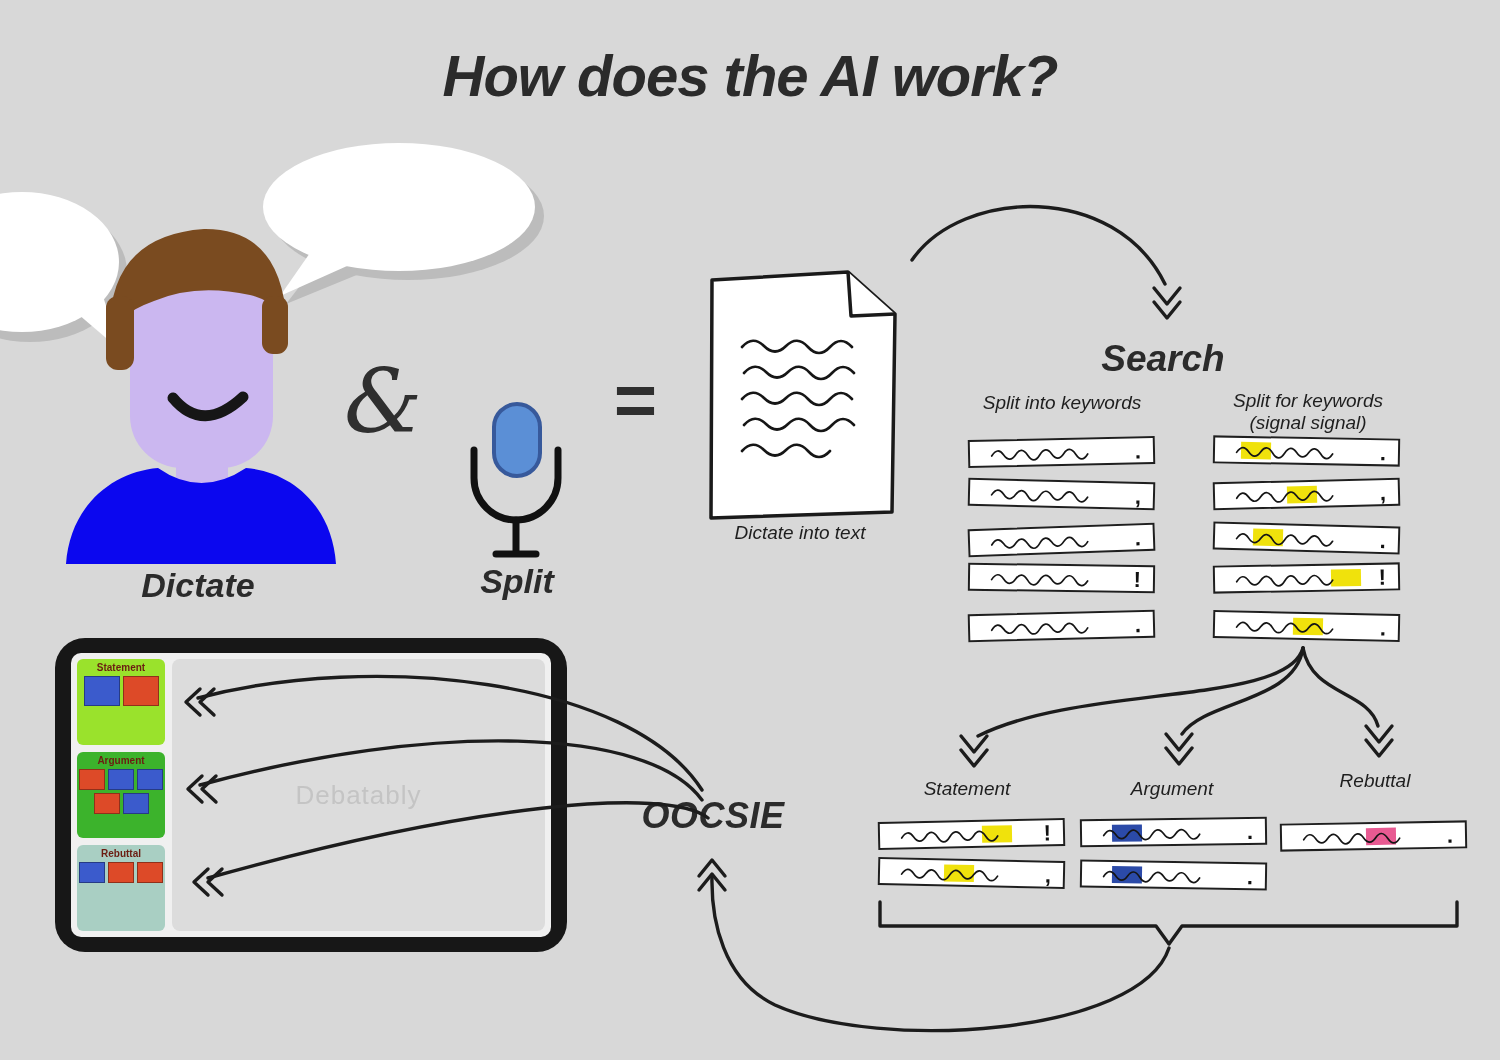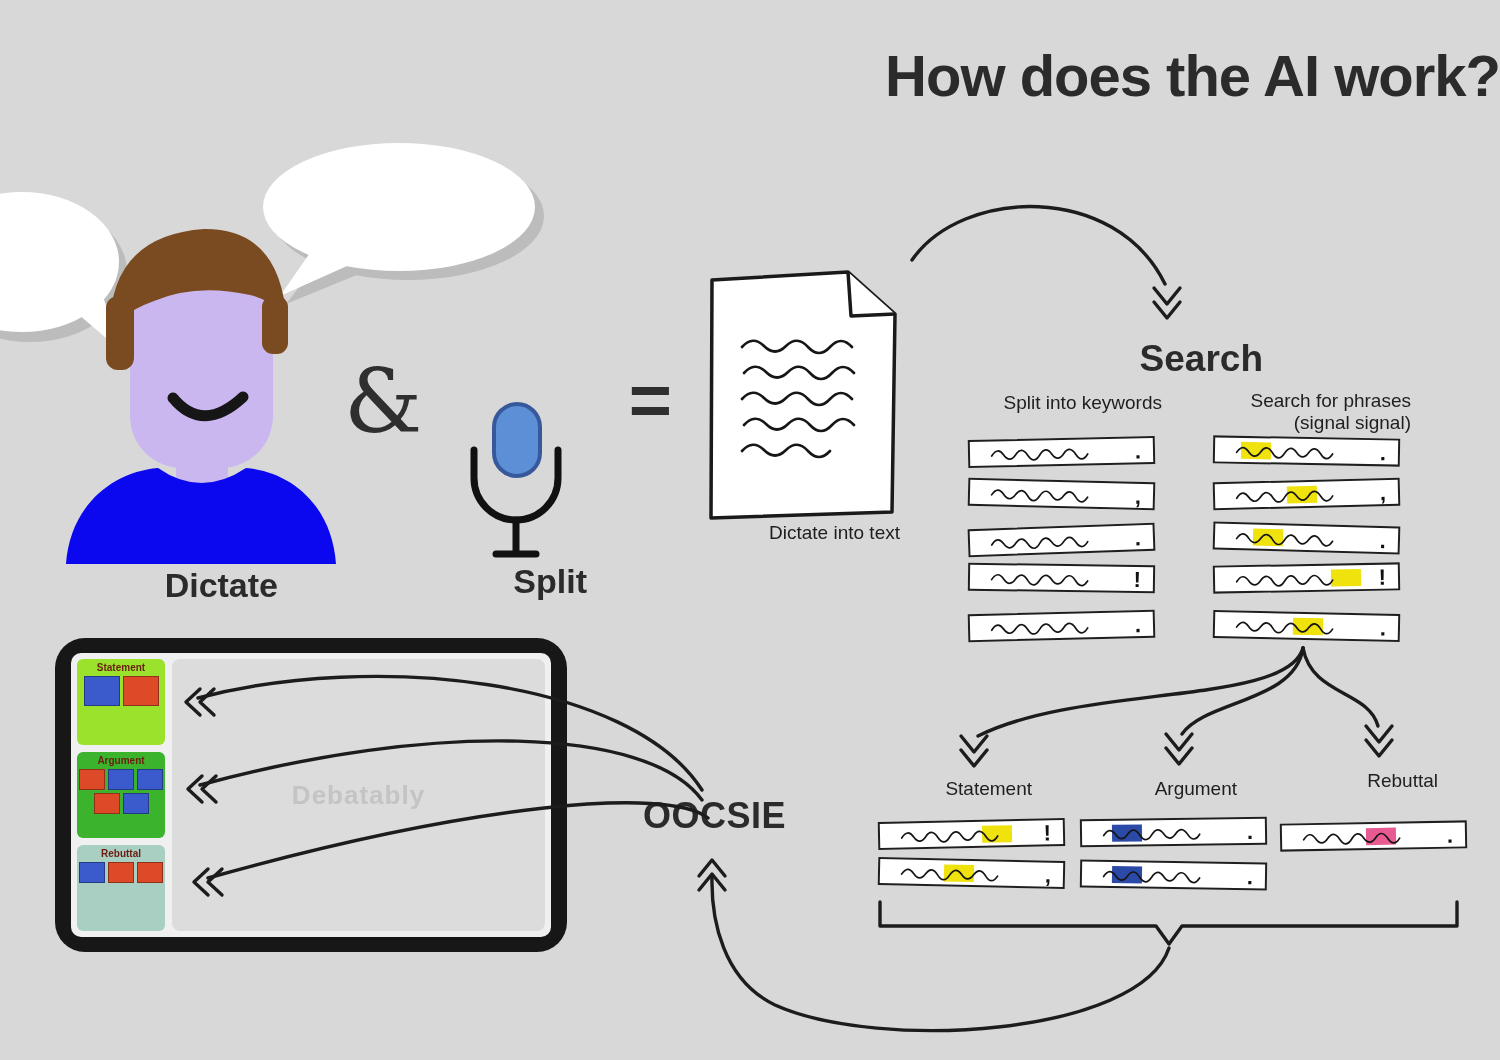--- a/index.html
+++ b/index.html
@@ -4,21 +4,21 @@
 <style>
   :root{
     --bg:#d8d8d8; --ink:#2b2b2b;
     --hl-yellow:#f0e20c; --hl-blue:#2b4aa8; --hl-pink:#e85a92;
     --shirt:#0b07ef; --face:#cbb7f0; --hair:#7a4b20; --mic:#5b8fd6;
     --panel-statement:#9ae22c; --panel-argument:#3cb32c; --panel-rebuttal:#a9cfc3;
   }
   html,body{margin:0;padding:0;}
   body{font-family:"Liberation Sans",sans-serif;background:#bbb;}
   .canvas{position:relative;width:1500px;height:1060px;background:var(--bg,#d8d8d8);overflow:hidden;color:var(--ink,#2b2b2b);}
-  .lbl{position:absolute;text-align:right;color:var(--ink,#2b2b2b);}
+  .lbl{position:absolute;text-align:center;color:var(--ink,#2b2b2b);font-style:italic;}
   .title{left:0;top:42px;width:1500px;font-size:58px;font-weight:900;letter-spacing:-1px;}
   .big-label{font-size:34px;font-weight:800;}
   .med-label{font-size:36px;font-weight:800;letter-spacing:.5px;}
   .small-label{font-size:19px;font-weight:400;color:#1e1e1e;line-height:22px;}
   .heading{font-size:37px;font-weight:800;}
   .amp{font-family:"DejaVu Serif",serif;font-size:88px;font-weight:400;color:#2f2f2f;line-height:1;}
   .eq{font-size:74px;font-weight:700;color:#2f2f2f;line-height:1;}
 
   
   .strip{position:absolute;width:187px;height:28px;background:#fff;border:2px solid #1f1f1f;box-sizing:border-box;transform:rotate(var(--rot,0deg));}
@@ -38,21 +38,21 @@
   .panel-statement-bg{background:var(--panel-statement,#9ae22c);}
   .panel-argument-bg{background:var(--panel-argument,#3cb32c);}
   .panel-rebuttal-bg{background:var(--panel-rebuttal,#a9cfc3);}
   .panel-title{font-size:10px;font-weight:700;text-align:center;color:#6b1d12;margin-bottom:3px;}
   .notes{display:flex;flex-wrap:wrap;gap:3px;justify-content:center;}
   .note{width:26px;height:21px;border:1px solid rgba(0,0,0,.35);box-sizing:border-box;}
   .panel-statement-bg .note{width:36px;height:30px;}
   .note-blue{background:#3b5bcc;}
   .note-red{background:#dd4a28;}
   .screen-main{flex:1;background:#dcdcdc;border-radius:8px;display:flex;align-items:center;justify-content:center;}
-  .watermark{color:#c4c4c4;font-weight:700;font-size:26px;letter-spacing:1px;}
+  .watermark{color:#c4c4c4;font-weight:400;font-size:26px;letter-spacing:1px;}
 
   
   .overlay{position:absolute;left:0;top:0;width:1500px;height:1060px;pointer-events:none;z-index:5;}
   .arrow{stroke:#1c1c1c;stroke-width:3.4;fill:none;stroke-linecap:round;stroke-linejoin:round;}
   .docline{stroke:#161616;stroke-width:2.6;fill:none;stroke-linecap:round;}
 </style>
 </head>
 <body>
 
 <div class="canvas">
@@ -61,21 +61,21 @@
 
   <div class="lbl big-label" style="left:118px;top:566px;width:160px;">Dictate</div>
   <div class="lbl amp" style="left:344px;top:358px;width:70px;">&amp;</div>
   <div class="lbl big-label" style="left:447px;top:562px;width:140px;">Split</div>
   <div class="lbl eq" style="left:596px;top:364px;width:76px;">=</div>
   <div class="lbl small-label" style="left:700px;top:522px;width:200px;">Dictate into text</div>
 
   <div class="lbl heading" style="left:1063px;top:338px;width:200px;">Search</div>
   <div class="lbl small-label" style="left:962px;top:392px;width:200px;">Split into keywords</div>
   <div class="lbl small-label" style="left:1205px;top:390px;width:206px;">
-    <div>Search for phrases</div>
+    <div>Split for keywords</div>
     <div>(signal signal)</div>
   </div>
 
   <div class="lbl small-label" style="left:902px;top:778px;width:130px;">Statement</div>
   <div class="lbl small-label" style="left:1107px;top:778px;width:130px;">Argument</div>
   <div class="lbl small-label" style="left:1312px;top:770px;width:126px;">Rebuttal</div>
 
   <div class="lbl med-label" style="left:640px;top:795px;width:146px;">OOCSIE</div>
 
   <div class="strip" style="left:968px;top:438px;--rot:-1.2deg">

